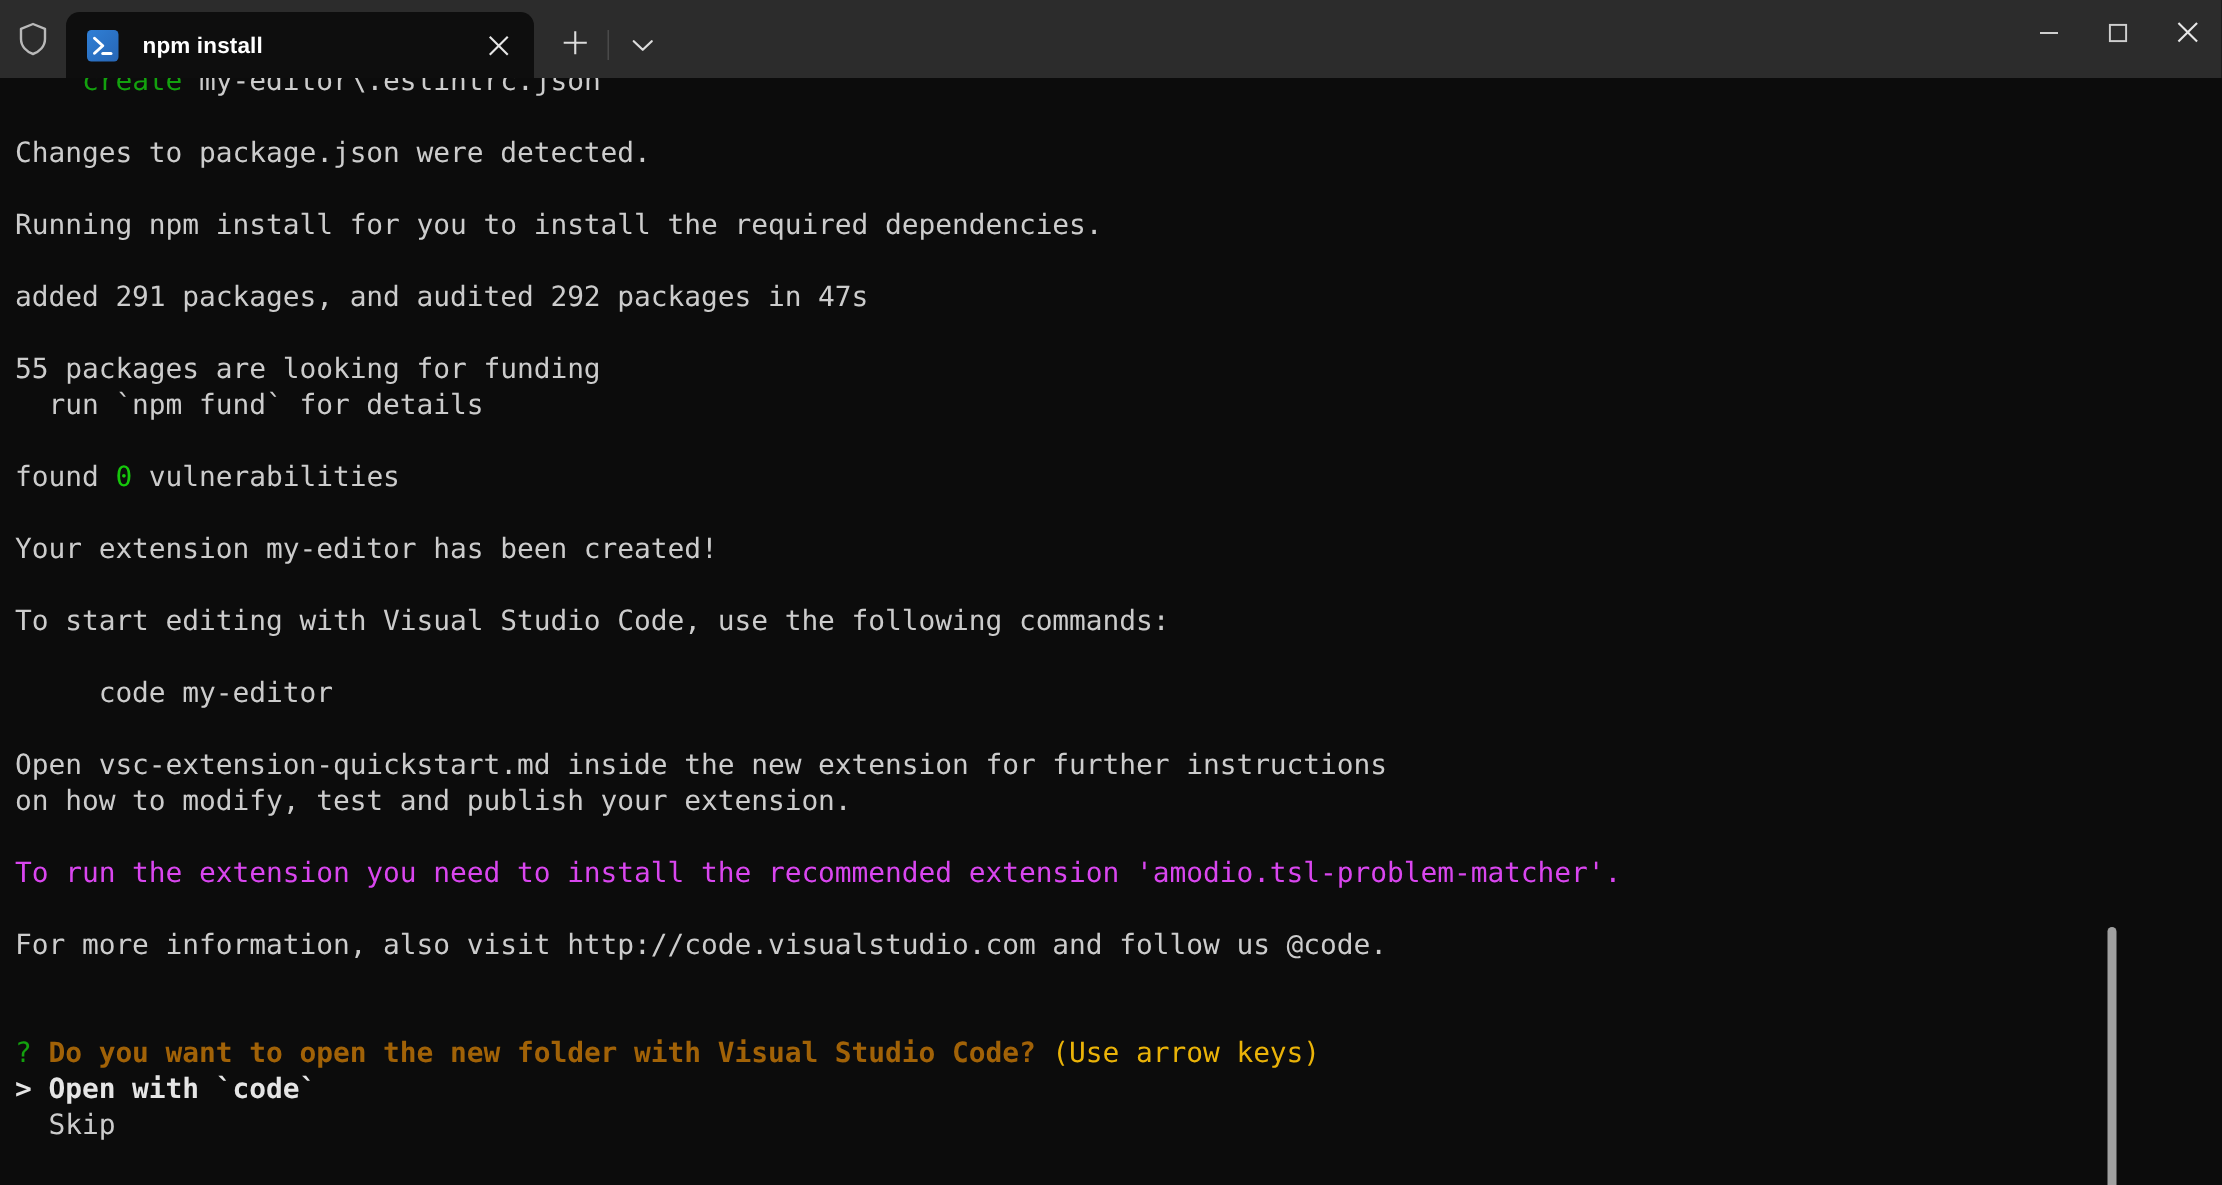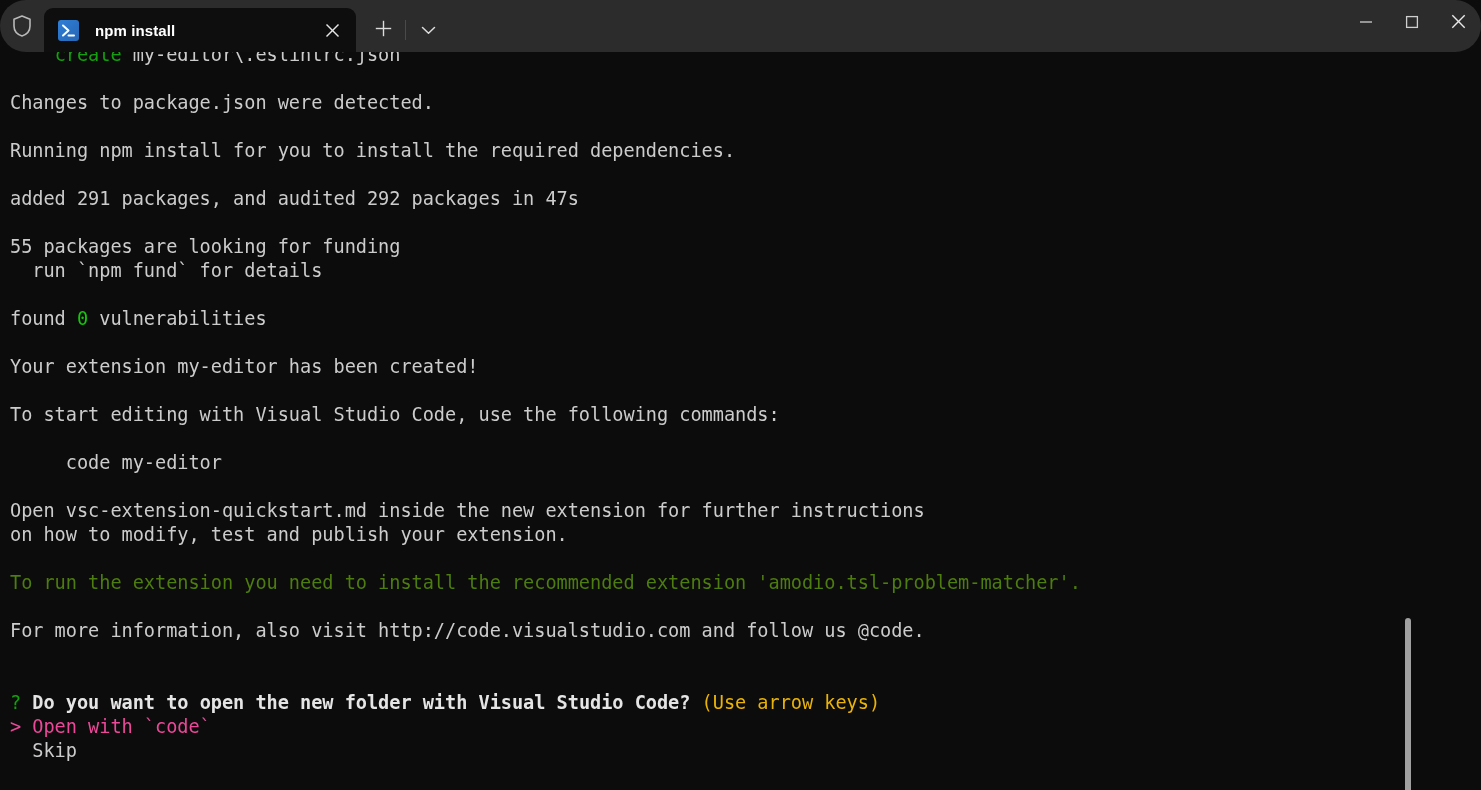--- a/index.html
+++ b/index.html
@@ -13,21 +13,20 @@
 
   
   #titlebar {
     position: absolute;
     top: 0; left: 0;
     width: 1481px;
     height: 52px;
     background: #2c2c2c;
     display: flex;
     align-items: flex-end;
-    border-radius: 26px;
   }
 
   #shield-btn {
     width: 44px; height: 52px;
     display: flex; align-items: center; justify-content: center;
     flex: 0 0 auto;
   }
   #shield-btn svg { display:block; }
 
   #tabstrip {
@@ -124,24 +123,24 @@
     font-family: "DejaVu Sans Mono", monospace;
     font-size: 18.6px;
     line-height: 24px;
     color: #cccccc;
     white-space: pre;
     letter-spacing: -0.04px;
   }
   .line { height: 24px; }
   .g   { color: #16c60c; }
   .grn { color: #13a10e; }
-  .yel { color: #4d7c0f; }
-  .blu { color: #ec4899; }
+  .yel { color: #d946ef; }
+  .blu { color: #e5e5e5; font-weight: bold; }
   .dim { color: #eab308; }
-  .bold { font-weight: bold; color: #e5e5e5; }
+  .bold { font-weight: bold; color: #a16207; }
 
   
   #scrollbar-track {
     position: absolute;
     right: 0; top: 52px;
     width: 16px; height: 738px;
     background: transparent;
   }
   #scrollbar-thumb {
     position: absolute;

